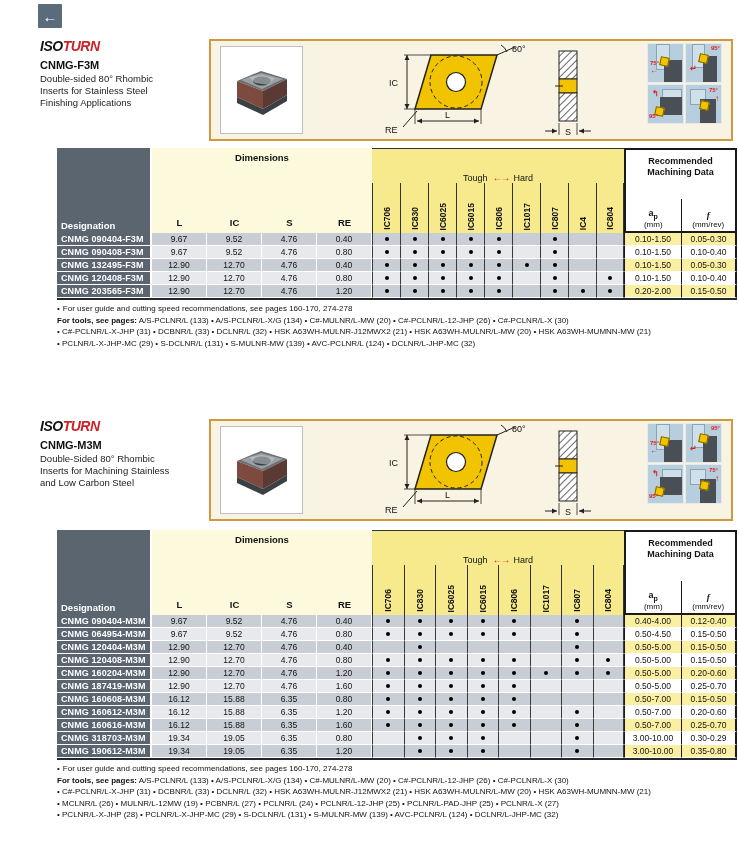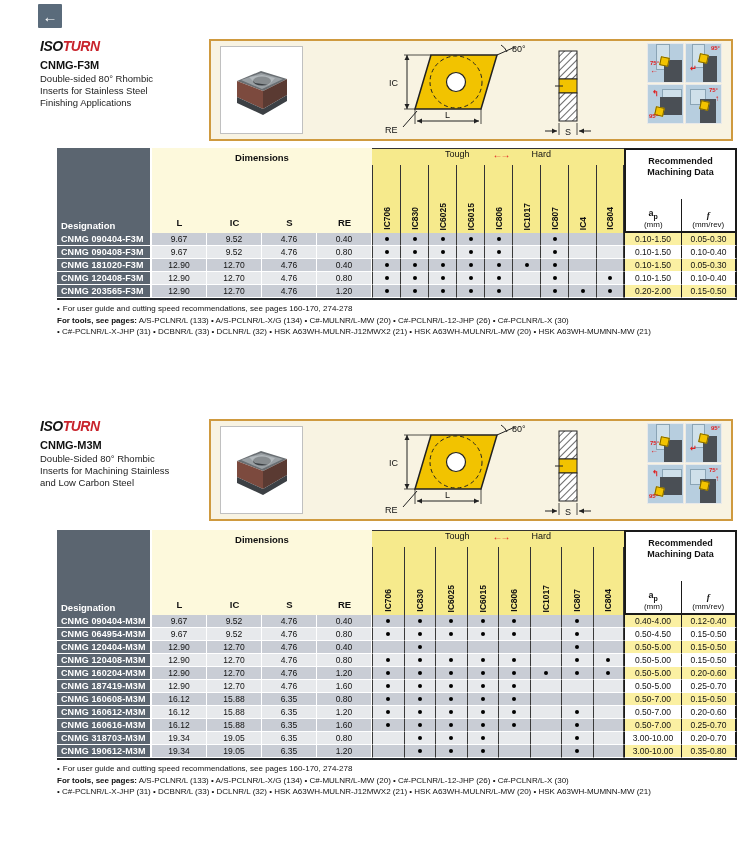--- a/index.html
+++ b/index.html
@@ -45,22 +45,22 @@
   #sec1 .cat-table { top:112px; }
 
   .t-head { display:flex; height:85px; }
   .h-desig { width:95px; background:#5b6570; position:relative; border-right:2px solid #fff; }
   .h-desig span { position:absolute; left:4px; bottom:2px; color:#fff; font-weight:bold; font-size:9.5px; }
   .h-dims { width:220px; background:#fdf9dc; display:flex; flex-direction:column; }
   .h-dims .dims-title { text-align:center; font-weight:bold; font-size:9.5px; padding-top:4px; }
   .h-dims .dim-labels { margin-top:auto; display:flex; height:16px; }
   .h-dims .dim-labels div { width:55px; text-align:center; font-weight:bold; font-size:9.5px; }
   .h-grades { width:252px; background:#f6ea8c; display:flex; flex-direction:column; border-top:1px solid #333; }
-  .tough-hard { height:16px; display:flex; align-items:flex-start; justify-content:center; gap:23px;
-    font-size:9px; color:#111; }
+  .tough-hard { height:16px; display:flex; align-items:flex-end; justify-content:center; gap:5px;
+    font-size:9px; color:#111;margin-top:18px; }
   .tough-hard .th-arrow { color:#e02020; font-size:10px; letter-spacing:-2px; font-weight:bold; }
   .grade-label-row { flex:1; display:flex; }
   .grade-head-cell { display:flex; align-items:flex-end; justify-content:center;
     padding-bottom:3px; border-left:1px solid #333; }
   .grade-head-cell:last-child { border-right:1px solid #333; }
   .rot { writing-mode:vertical-rl; transform:rotate(180deg); font-size:8.5px; font-weight:bold; color:#111; }
   .h-mach { width:113px; background:#fff; border:2px solid #1a1a1a; display:flex; flex-direction:column; }
   .mach-title { text-align:center; font-weight:bold; font-size:9px; line-height:10.5px; padding-top:6px; width:90px; margin:0 auto; }
   .mach-cols { margin-top:auto; display:flex; height:32px; }
   .mach-col { width:50%; display:flex; flex-direction:column; align-items:center; justify-content:flex-end; padding-bottom:2px; }
@@ -315,21 +315,21 @@
             <div class="bc cell-grade" style="width: 28px;"></div>
             <div class="bc cell-grade" style="width: 28px;">
               <span class="dot"></span>
             </div>
             <div class="bc cell-grade" style="width: 28px;"></div>
             <div class="bc cell-grade last" style="width: 28px;"></div>
             <div class="bc cell-ap">0.10-1.50</div>
             <div class="bc cell-f">0.10-0.40</div>
           </div>
           <div class="t-row odd">
-            <div class="bc cell-desig">CNMG 181020-F3M</div>
+            <div class="bc cell-desig">CNMG 132495-F3M</div>
             <div class="bc cell-dim">12.90</div>
             <div class="bc cell-dim">12.70</div>
             <div class="bc cell-dim">4.76</div>
             <div class="bc cell-dim">0.40</div>
             <div class="bc cell-grade" style="width: 28px;">
               <span class="dot"></span>
             </div>
             <div class="bc cell-grade" style="width: 28px;">
               <span class="dot"></span>
             </div>
@@ -420,20 +420,21 @@
             <div class="bc cell-f">0.15-0.50</div>
           </div>
         </div>
   </div>
 
   <div class="notes">
     <div class="note-line"><span class="blt">•</span><span>For user guide and cutting speed recommendations, see pages 160-170, 274-278</span></div>
     <div class="note-line"><b>For tools, see pages:</b><span class="tools-rest"> A/S-PCLNR/L (133) • A/S-PCLNR/L-X/G (134) • C#-MULNR/L-MW (20) • C#-PCLNR/L-12-JHP (26) • C#-PCLNR/L-X (30)</span></div>
     <div>
           <div class="note-line">• C#-PCLNR/L-X-JHP (31) • DCBNR/L (33) • DCLNR/L (32) • HSK A63WH-MULNR-J12MWX2 (21) • HSK A63WH-MULNR/L-MW (20) • HSK A63WH-MUMNN-MW (21)</div>
+          <div class="note-line">• PCLNR/L-X-JHP-MC (29) • S-DCLNR/L (131) • S-MULNR-MW (139) • AVC-PCLNR/L (124) • DCLNR/L-JHP-MC (32)</div>
         </div>
   </div>
 </div>
   <div class="section" id="sec1">
   <div class="brand">
     <span class="iso">ISO</span><span class="turn">TURN</span>
   </div>
   <div class="prod-title">CNMG-M3M</div>
   <div class="prod-desc">
         <div>Double-Sided 80° Rhombic</div>
@@ -861,21 +862,21 @@
             <div class="bc cell-grade" style="width: 31.5px;">
               <span class="dot"></span>
             </div>
             <div class="bc cell-grade" style="width: 31.5px;"></div>
             <div class="bc cell-grade" style="width: 31.5px;"></div>
             <div class="bc cell-grade" style="width: 31.5px;">
               <span class="dot"></span>
             </div>
             <div class="bc cell-grade last" style="width: 31.5px;"></div>
             <div class="bc cell-ap">3.00-10.00</div>
-            <div class="bc cell-f">0.20-0.70</div>
+            <div class="bc cell-f">0.30-0.29</div>
           </div>
           <div class="t-row odd">
             <div class="bc cell-desig">CNMG 190612-M3M</div>
             <div class="bc cell-dim">19.34</div>
             <div class="bc cell-dim">19.05</div>
             <div class="bc cell-dim">6.35</div>
             <div class="bc cell-dim">1.20</div>
             <div class="bc cell-grade" style="width: 31.5px;"></div>
             <div class="bc cell-grade" style="width: 31.5px;">
               <span class="dot"></span>
@@ -896,16 +897,18 @@
             <div class="bc cell-f">0.35-0.80</div>
           </div>
         </div>
   </div>
 
   <div class="notes">
     <div class="note-line"><span class="blt">•</span><span>For user guide and cutting speed recommendations, see pages 160-170, 274-278</span></div>
     <div class="note-line"><b>For tools, see pages:</b><span class="tools-rest"> A/S-PCLNR/L (133) • A/S-PCLNR/L-X/G (134) • C#-MULNR/L-MW (20) • C#-PCLNR/L-12-JHP (26) • C#-PCLNR/L-X (30)</span></div>
     <div>
           <div class="note-line">• C#-PCLNR/L-X-JHP (31) • DCBNR/L (33) • DCLNR/L (32) • HSK A63WH-MULNR-J12MWX2 (21) • HSK A63WH-MULNR/L-MW (20) • HSK A63WH-MUMNN-MW (21)</div>
+          <div class="note-line">• MCLNR/L (26) • MULNR/L-12MW (19) • PCBNR/L (27) • PCLNR/L (24) • PCLNR/L-12-JHP (25) • PCLNR/L-PAD-JHP (25) • PCLNR/L-X (27)</div>
+          <div class="note-line">• PCLNR/L-X-JHP (28) • PCLNR/L-X-JHP-MC (29) • S-DCLNR/L (131) • S-MULNR-MW (139) • AVC-PCLNR/L (124) • DCLNR/L-JHP-MC (32)</div>
         </div>
   </div>
 </div>
 </div>
 
 </body></html>

